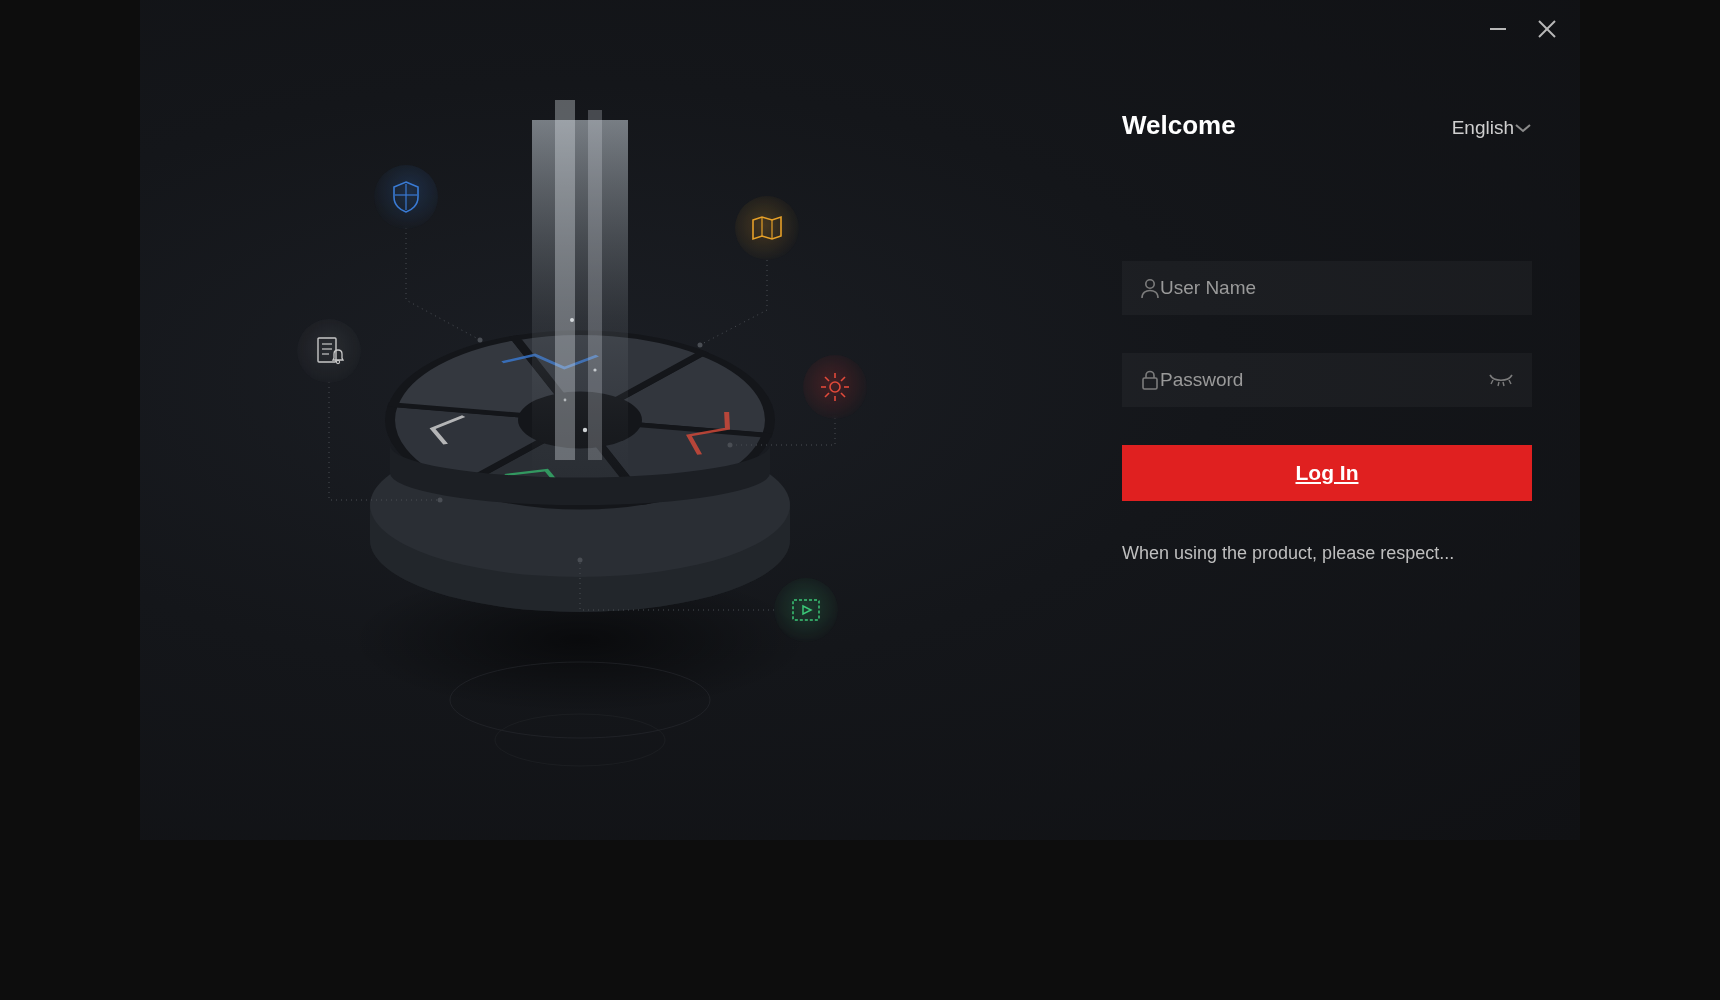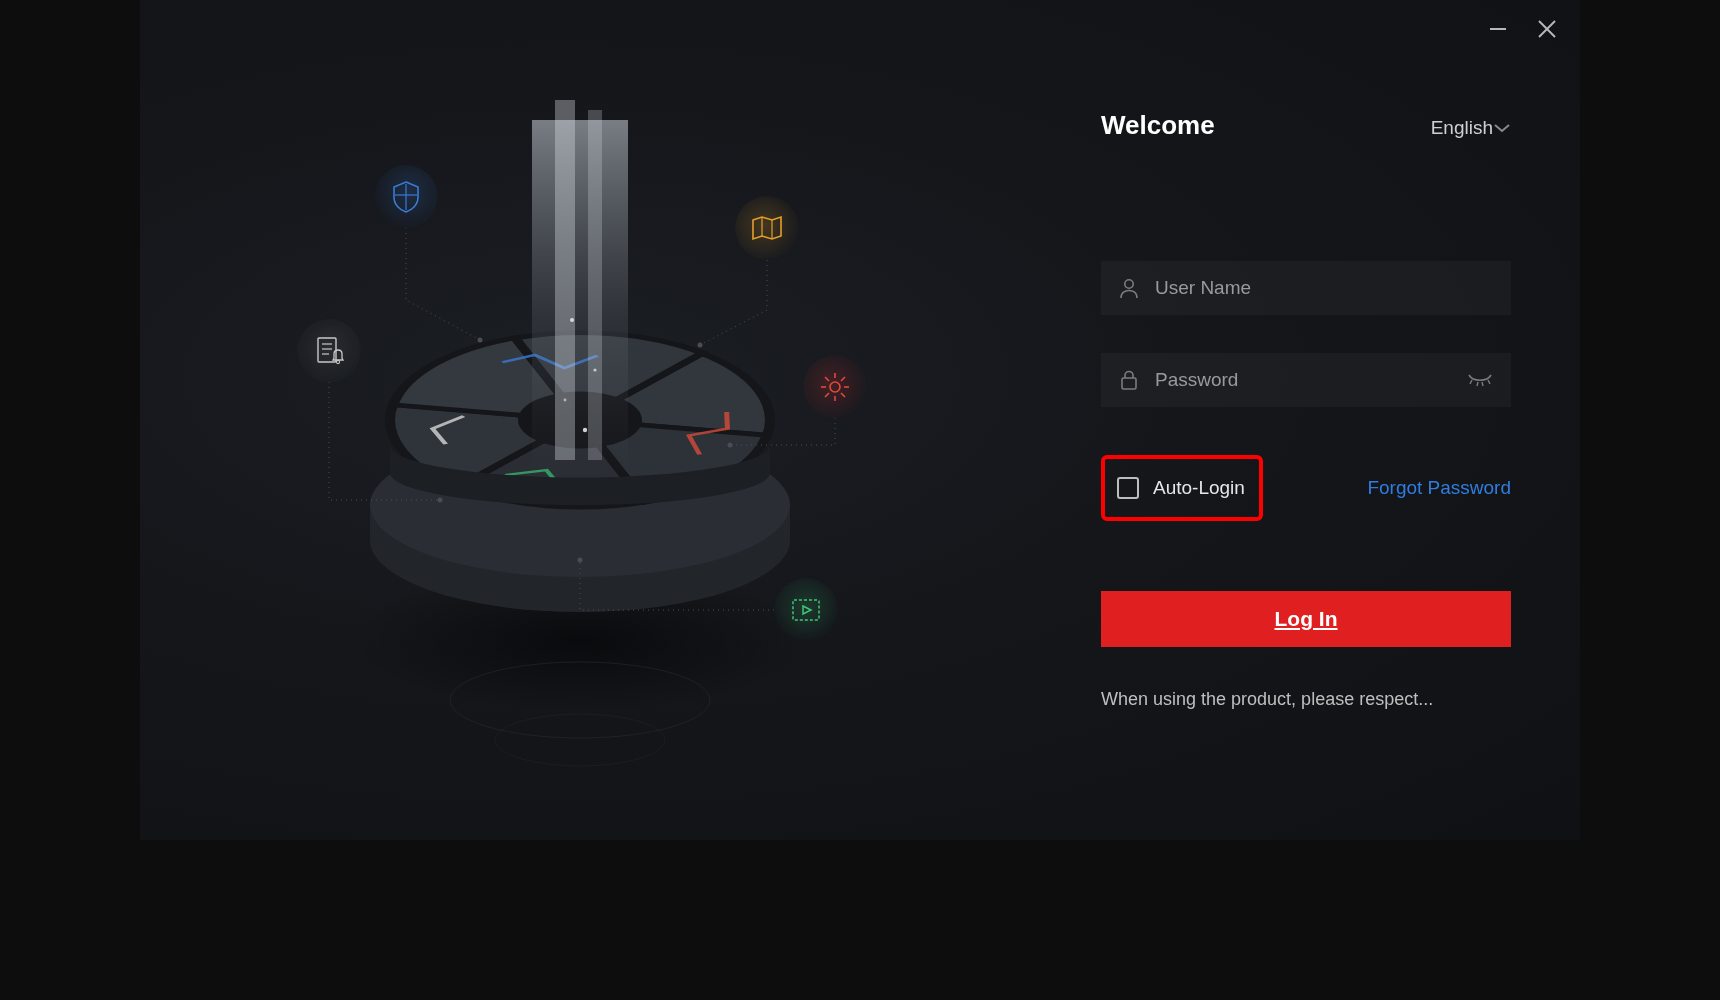--- a/index.html
+++ b/index.html
@@ -51,21 +51,21 @@
   .orb svg { display:block; }
   .orb.shield   { left: 234px; top: 165px; background: radial-gradient(circle at 55% 40%, rgba(58,123,213,0.22), rgba(58,123,213,0.02) 70%); }
   .orb.map      { left: 595px; top: 196px; background: radial-gradient(circle at 45% 45%, rgba(230,160,40,0.22), rgba(230,160,40,0.02) 70%); }
   .orb.doc      { left: 157px; top: 319px; background: radial-gradient(circle at 50% 45%, rgba(200,200,200,0.10), rgba(200,200,200,0.02) 70%); }
   .orb.gear     { left: 663px; top: 355px; background: radial-gradient(circle at 45% 45%, rgba(220,50,50,0.22),  rgba(220,50,50,0.02) 70%); }
   .orb.play     { left: 634px; top: 578px; background: radial-gradient(circle at 50% 45%, rgba(60,200,120,0.20), rgba(60,200,120,0.02) 70%); }
 
   
   .panel {
     position: absolute;
-    right: 69px;
+    right: 48px;
     top: 110px;
     width: 410px;
   }
   .panel-header {
     display: flex;
     align-items: baseline;
     justify-content: space-between;
     margin-bottom: 120px;
   }
   .welcome {
@@ -82,21 +82,20 @@
   }
   .lang-select .chev { color: #8a8a8a; }
 
   .field {
     width: 100%;
     height: 54px;
     background: rgba(255,255,255,0.035);
     display: flex;
     align-items: center;
     padding: 0 18px;
-    gap: 16px;
     margin-bottom: 38px;
   }
   .field .icon { color: #7c7c7c; display:inline-flex; }
   .field input {
     flex: 1;
     background: transparent;
     border: none;
     outline: none;
     color: #d0d0d0;
     font-size: 19px;
@@ -330,27 +329,20 @@
         <svg width="26" height="14" viewBox="0 0 26 14">
             <path d="M2 2 C6 9 20 9 24 2" fill="none" stroke="currentColor" stroke-width="1.6"></path>
             <line x1="5" y1="7" x2="3" y2="11" stroke="currentColor" stroke-width="1.4"></line>
             <line x1="11" y1="9" x2="10" y2="13" stroke="currentColor" stroke-width="1.4"></line>
             <line x1="15" y1="9" x2="16" y2="13" stroke="currentColor" stroke-width="1.4"></line>
             <line x1="21" y1="7" x2="23" y2="11" stroke="currentColor" stroke-width="1.4"></line>
           </svg>
       </span>
     </div>
 
-    <div class="row-middle">
-      <div class="auto-login-wrap">
-        <span class="chk"></span>
-        <span class="auto-login-label">Auto-Login</span>
-      </div>
-      <span class="forgot">Forgot Password</span>
-    </div>
 
     <button class="login-btn">
       <span>Log In</span>
     </button>
 
     <div class="footnote">When using the product, please respect...</div>
   </div>
 
 </div>
 

